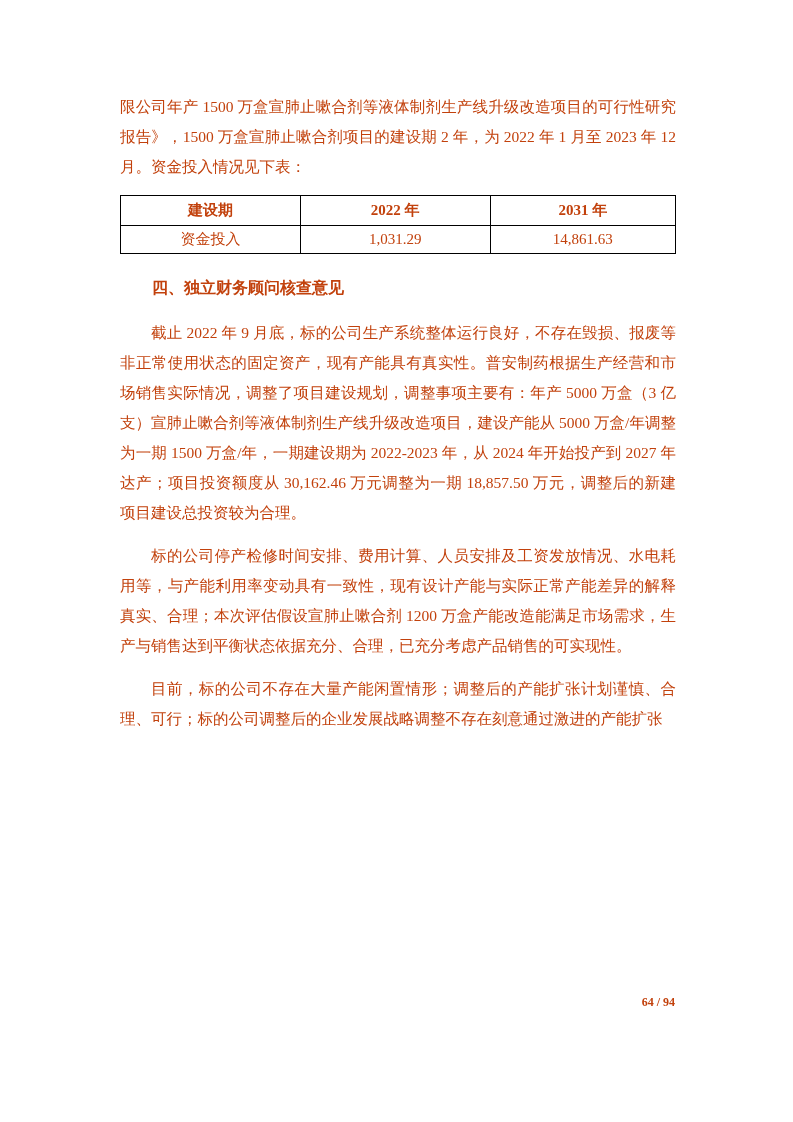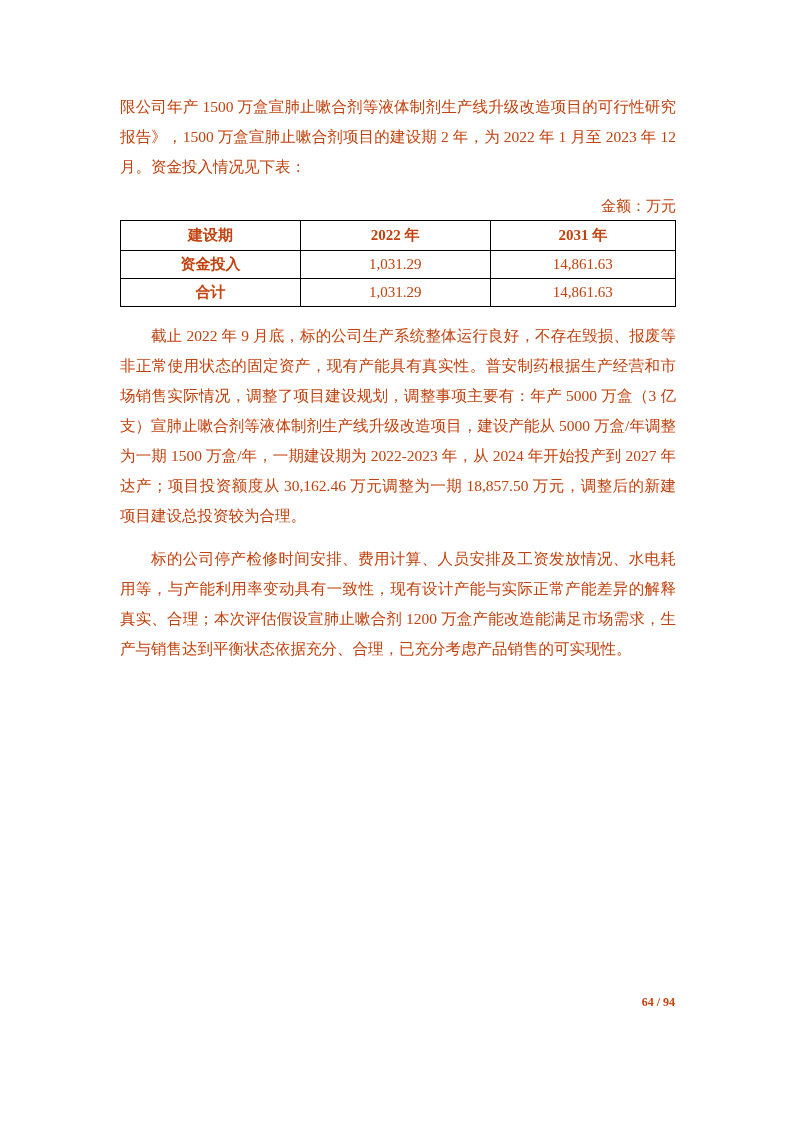--- a/index.html
+++ b/index.html
@@ -54,21 +54,21 @@
     vertical-align: middle;
     font-size: 15px;
     padding: 2px 4px;
     height: 23px;
   }
   table.fin-table th {
     font-weight: bold;
     height: 25px;
   }
   table.fin-table td.row-label {
-    font-weight: bold;
+    font-weight: normal;
   }
   .col-label { width: 32.4%; }
   .col-y1    { width: 34.2%; }
   .col-y2    { width: 33.4%; }
   h2.section-heading {
     margin: 20px 0 16px 0;
     font-size: 16px;
     line-height: 28px;
     font-weight: bold;
     text-indent: 2em;
@@ -84,52 +84,48 @@
   }
 </style>
 </head>
 <body>
 
 <div class="page">
   <div class="content">
 
     <p class="para no-indent">限公司年产 1500 万盒宣肺止嗽合剂等液体制剂生产线升级改造项目的可行性研究报告》，1500 万盒宣肺止嗽合剂项目的建设期 2 年，为 2022 年 1 月至 2023 年 12 月。资金投入情况见下表：</p>
 
-    <div class="unit-label">金额：万元</div>
 
     <table class="fin-table">
       <colgroup>
         <col class="col-label">
         <col class="col-y1">
         <col class="col-y2">
       </colgroup>
       <thead>
         <tr>
           <th>建设期</th>
           <th>2022 年</th>
           <th>2031 年</th>
         </tr>
       </thead>
       <tbody>
         <tr>
           <td class="row-label">资金投入</td>
           <td>1,031.29</td>
           <td>14,861.63</td>
         </tr>
-        <tr>
-          <td class="row-label">合计</td>
-          <td>1,031.29</td>
-          <td>14,861.63</td>
-        </tr>
       </tbody>
     </table>
 
 
+    <h2 class="section-heading">四、独立财务顾问核查意见</h2>
 
     <p class="para">截止 2022 年 9 月底，标的公司生产系统整体运行良好，不存在毁损、报废等非正常使用状态的固定资产，现有产能具有真实性。普安制药根据生产经营和市场销售实际情况，调整了项目建设规划，调整事项主要有：年产 5000 万盒（3 亿支）宣肺止嗽合剂等液体制剂生产线升级改造项目，建设产能从 5000 万盒/年调整为一期 1500 万盒/年，一期建设期为 2022-2023 年，从 2024 年开始投产到 2027 年达产；项目投资额度从 30,162.46 万元调整为一期 18,857.50 万元，调整后的新建项目建设总投资较为合理。</p>
 
     <p class="para">标的公司停产检修时间安排、费用计算、人员安排及工资发放情况、水电耗用等，与产能利用率变动具有一致性，现有设计产能与实际正常产能差异的解释真实、合理；本次评估假设宣肺止嗽合剂 1200 万盒产能改造能满足市场需求，生产与销售达到平衡状态依据充分、合理，已充分考虑产品销售的可实现性。</p>
 
+    <p class="para">目前，标的公司不存在大量产能闲置情形；调整后的产能扩张计划谨慎、合理、可行；标的公司调整后的企业发展战略调整不存在刻意通过激进的产能扩张</p>
 
   </div>
 
   <div class="page-footer">64 / 94</div>
 </div>
 
 </body></html>

